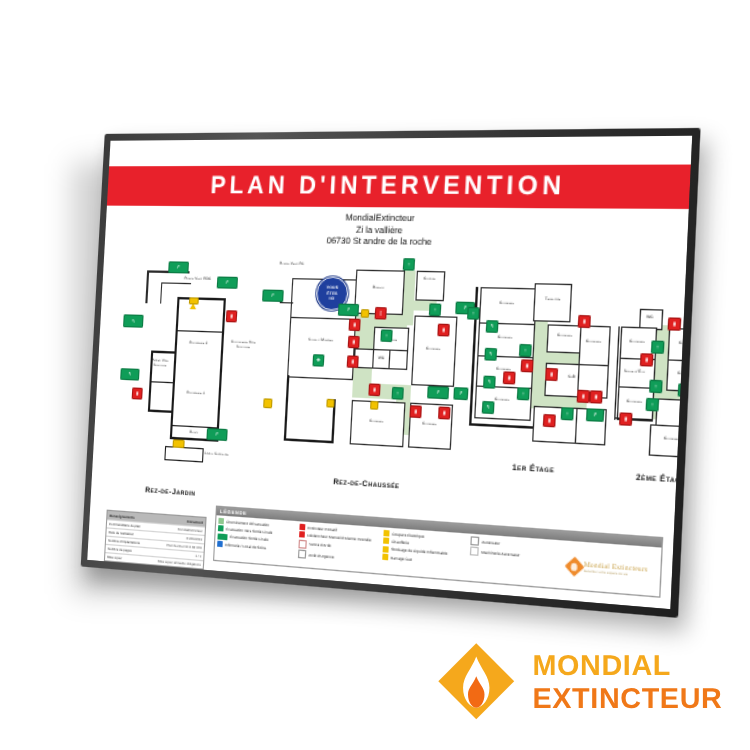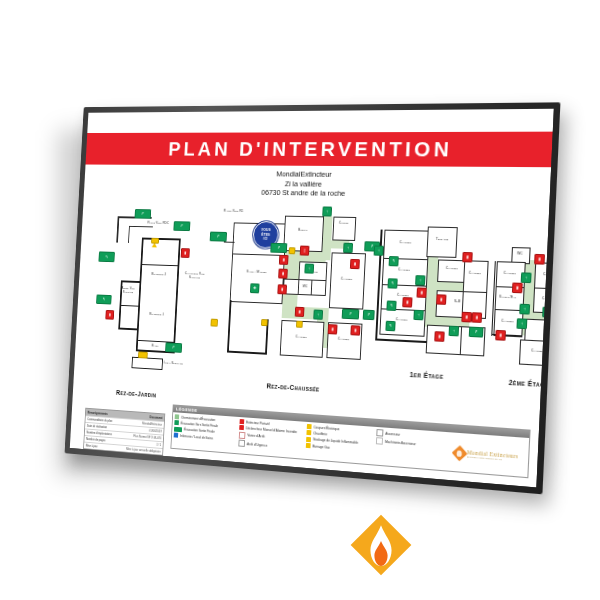--- a/index.html
+++ b/index.html
@@ -581,13 +581,17 @@
 </div>
 
 <div class="brand">
   <div class="mark">
     <svg viewBox="0 0 100 100" width="66" height="66" aria-hidden="true">
       <polygon points="50,4 96,50 50,96 4,50" fill="#f5a81c"></polygon>
       <path d="M50 20 C44 36 34 44 34 58 C34 72 42 82 50 82 C58 82 66 72 66 58 C66 44 56 36 50 20 Z" fill="#ffffff"></path>
       <path d="M50 44 C46 54 40 58 40 66 C40 75 45 82 50 82 C55 82 60 75 60 66 C60 58 54 54 50 44 Z" fill="#f26a14"></path>
     </svg>
   </div>
+  <div class="brand-txt">
+    <span class="b1">MONDIAL</span>
+    <span class="b2">EXTINCTEUR</span>
+  </div>
 </div>
 
 </body></html>

